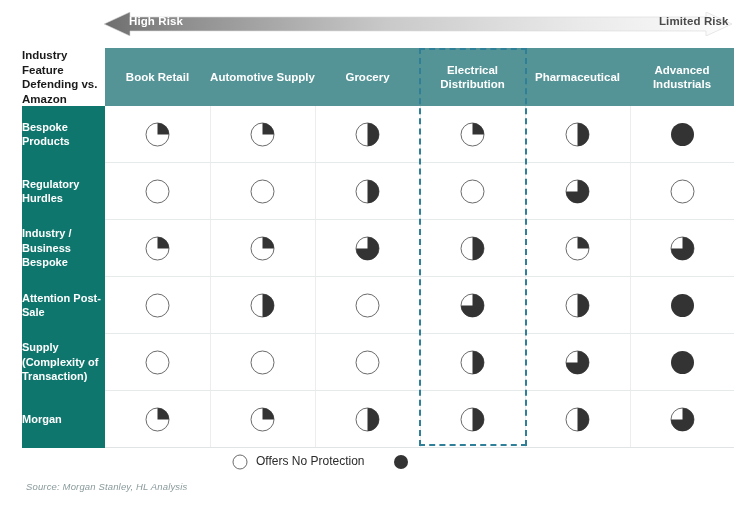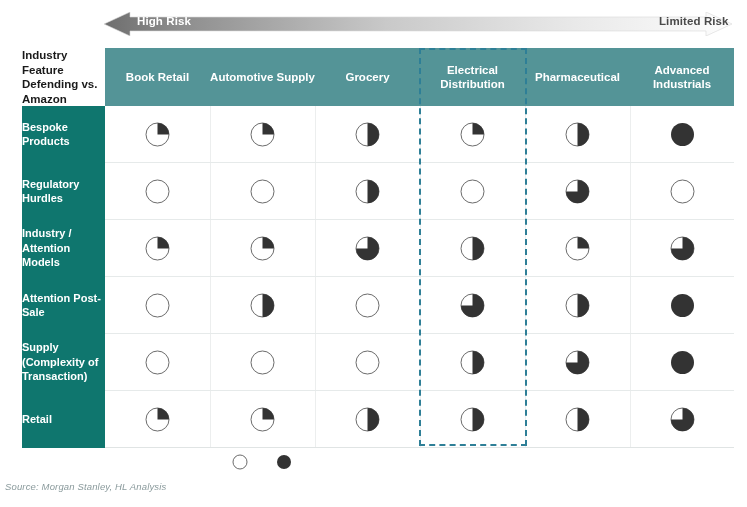--- a/index.html
+++ b/index.html
@@ -26,21 +26,21 @@
   #risk-bar svg { display: block; }
   .risk-label {
     position: absolute;
     top: 15px;
     font-size: 11.5px;
     font-weight: bold;
     color: #ffffff;
     letter-spacing: 0.1px;
     white-space: nowrap;
   }
-  #risk-label-high { left: 137px; color: #ffffff; }
+  #risk-label-high { left: 129px; color: #ffffff; }
   #risk-label-limited { left: 659px; color: #4a4a4a; }
 
   
   #matrix {
     position: absolute;
     left: 22px;
     top: 48px;
     width: 712px;
     border-collapse: collapse;
     table-layout: fixed;
@@ -127,21 +127,21 @@
   }
   .legend-text {
     font-size: 12px;
     color: #2b2b2b;
     white-space: nowrap;
   }
 
   
   #source-note {
     position: absolute;
-    left: 5px;
+    left: 26px;
     top: 481px;
     font-size: 9.5px;
     font-style: italic;
     color: #8a9a9c;
     letter-spacing: 0.15px;
   }
 </style>
 </head>
 <body>
 
@@ -227,21 +227,21 @@
             </svg></span></td>
         <td class="data-cell"><span><svg width="25" height="25" viewBox="0 0 25 25" class="pie">
               <circle cx="12.5" cy="12.5" r="11.5" fill="#ffffff" stroke="#5a5a5a" stroke-width="0.9"></circle>
               <path d="M 12.5 12.5 L 12.5 1 A 11.5 11.5 0 1 1 1 12.500000000000002 Z" fill="#333333"></path>
             </svg></span></td>
         <td class="data-cell col-last"><span><svg width="25" height="25" viewBox="0 0 25 25" class="pie">
               <circle cx="12.5" cy="12.5" r="11.5" fill="#ffffff" stroke="#5a5a5a" stroke-width="0.9"></circle>
             </svg></span></td>
       </tr>
       <tr class="data-row">
-        <th class="row-label">Industry / Attention Models</th>
+        <th class="row-label">Industry / Business Bespoke</th>
         <td class="data-cell"><span><svg width="25" height="25" viewBox="0 0 25 25" class="pie">
               <circle cx="12.5" cy="12.5" r="11.5" fill="#ffffff" stroke="#5a5a5a" stroke-width="0.9"></circle>
               <path d="M 12.5 12.5 L 12.5 1 A 11.5 11.5 0 0 1 24 12.5 Z" fill="#333333"></path>
             </svg></span></td>
         <td class="data-cell"><span><svg width="25" height="25" viewBox="0 0 25 25" class="pie">
               <circle cx="12.5" cy="12.5" r="11.5" fill="#ffffff" stroke="#5a5a5a" stroke-width="0.9"></circle>
               <path d="M 12.5 12.5 L 12.5 1 A 11.5 11.5 0 0 1 24 12.5 Z" fill="#333333"></path>
             </svg></span></td>
         <td class="data-cell"><span><svg width="25" height="25" viewBox="0 0 25 25" class="pie">
               <circle cx="12.5" cy="12.5" r="11.5" fill="#ffffff" stroke="#5a5a5a" stroke-width="0.9"></circle>
@@ -301,21 +301,21 @@
             </svg></span></td>
         <td class="data-cell"><span><svg width="25" height="25" viewBox="0 0 25 25" class="pie">
               <circle cx="12.5" cy="12.5" r="11.5" fill="#ffffff" stroke="#5a5a5a" stroke-width="0.9"></circle>
               <path d="M 12.5 12.5 L 12.5 1 A 11.5 11.5 0 1 1 1 12.500000000000002 Z" fill="#333333"></path>
             </svg></span></td>
         <td class="data-cell col-last"><span><svg width="25" height="25" viewBox="0 0 25 25" class="pie">
               <circle cx="12.5" cy="12.5" r="11.5" fill="#333333"></circle>
             </svg></span></td>
       </tr>
       <tr class="data-row">
-        <th class="row-label total-label">Retail</th>
+        <th class="row-label total-label">Morgan</th>
         <td class="data-cell"><span><svg width="25" height="25" viewBox="0 0 25 25" class="pie">
               <circle cx="12.5" cy="12.5" r="11.5" fill="#ffffff" stroke="#5a5a5a" stroke-width="0.9"></circle>
               <path d="M 12.5 12.5 L 12.5 1 A 11.5 11.5 0 0 1 24 12.5 Z" fill="#333333"></path>
             </svg></span></td>
         <td class="data-cell"><span><svg width="25" height="25" viewBox="0 0 25 25" class="pie">
               <circle cx="12.5" cy="12.5" r="11.5" fill="#ffffff" stroke="#5a5a5a" stroke-width="0.9"></circle>
               <path d="M 12.5 12.5 L 12.5 1 A 11.5 11.5 0 0 1 24 12.5 Z" fill="#333333"></path>
             </svg></span></td>
         <td class="data-cell"><span><svg width="25" height="25" viewBox="0 0 25 25" class="pie">
               <circle cx="12.5" cy="12.5" r="11.5" fill="#ffffff" stroke="#5a5a5a" stroke-width="0.9"></circle>
@@ -337,20 +337,21 @@
     </tbody>
 </table>
 
 <div id="highlight-box"></div>
 
 <div id="legend">
   <div class="legend-item">
     <span class="legend-swatch" id="legend-swatch-empty"><svg width="16" height="16" viewBox="0 0 16 16" class="pie">
           <circle cx="8" cy="8" r="7" fill="#ffffff" stroke="#5a5a5a" stroke-width="0.9"></circle>
         </svg></span>
+    <span class="legend-text">Offers No Protection</span>
   </div>
   <div class="legend-item">
     <span class="legend-swatch" id="legend-swatch-full"><svg width="16" height="16" viewBox="0 0 16 16" class="pie">
           <circle cx="8" cy="8" r="7" fill="#333333"></circle>
         </svg></span>
   </div>
 </div>
 
 <div id="source-note">Source: Morgan Stanley, HL Analysis</div>
 

